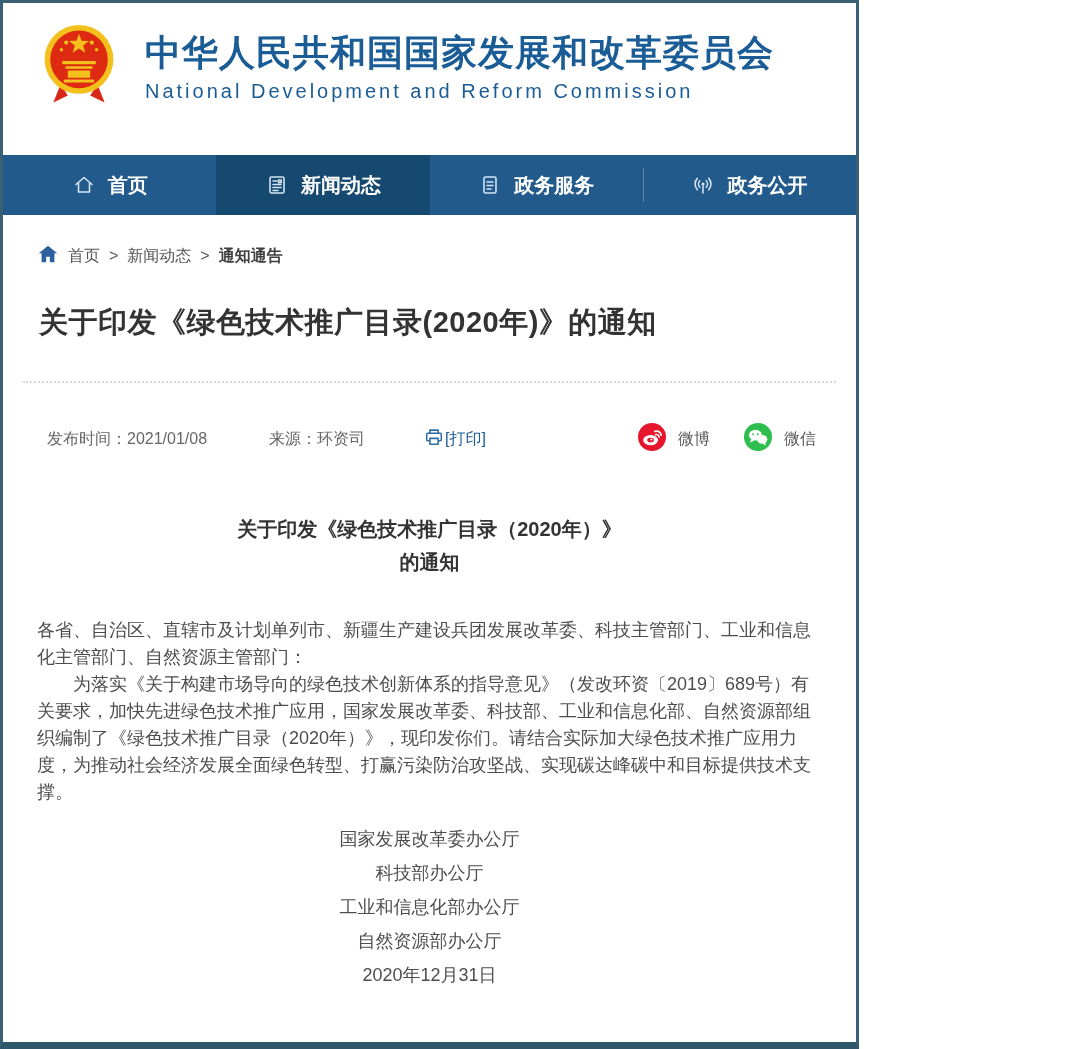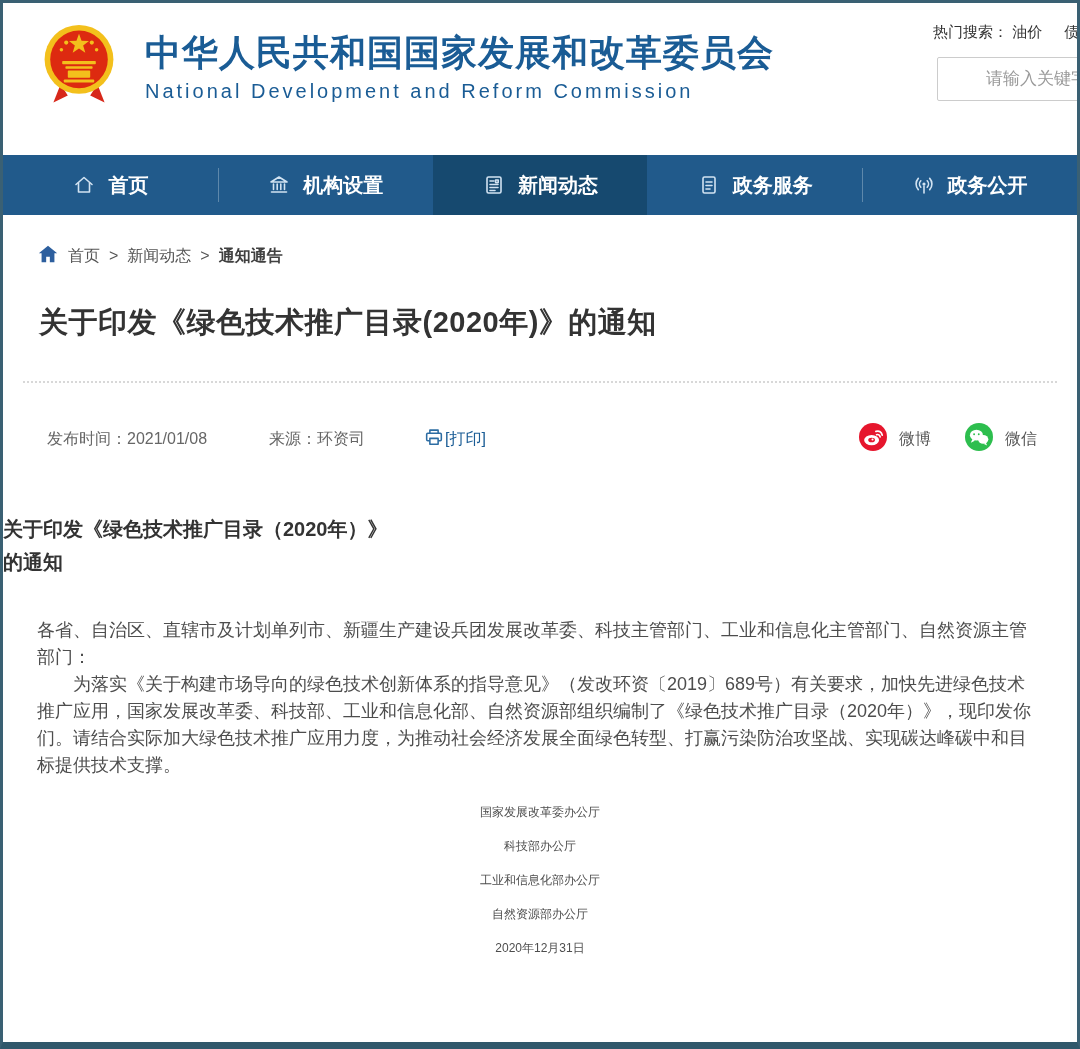--- a/index.html
+++ b/index.html
@@ -1,17 +1,17 @@
 <!DOCTYPE html>
 <html><head>
 <meta charset="utf-8">
 <style>
   html,body{margin:0;padding:0;background:#fff;}
   .page{
-    position:relative;width:1080px;height:1049px;box-sizing:border-box;
+    position:relative;width:859px;height:1049px;box-sizing:border-box;
     border:3px solid #3a6073;border-bottom:7px solid #30586b;
     background:#fff;overflow:hidden;
     font-family:"Liberation Sans","DejaVu Sans",sans-serif;
   }
   
   .header{position:relative;height:152px;background:#fff;}
   .brand{position:absolute;left:36px;top:20px;display:flex;align-items:center;}
   .emblem{flex:0 0 auto;margin-right:26px;}
   .brand-text .zh{font-size:36px;font-weight:bold;color:#1a5c95;letter-spacing:1px;line-height:1.2;}
   .brand-text .en{font-size:20px;color:#1a5c95;letter-spacing:3px;margin-top:5px;}
@@ -44,26 +44,26 @@
   
   .page-title{margin:34px 36px 0 36px;font-size:29px;font-weight:bold;color:#333;letter-spacing:0.5px;}
   .dotted-divider{margin:38px 20px 0 20px;border-top:2px dotted #d8d8d8;height:0;}
   .meta-row{display:flex;align-items:center;margin:40px 40px 0 44px;font-size:16px;color:#666;}
   .meta-source{margin-left:62px;}
   .print-btn{margin-left:58px;display:flex;align-items:center;cursor:pointer;text-decoration:none;}
   .print-label{color:#1a5c95;font-size:16px;}
   .share{margin-left:auto;display:flex;align-items:center;gap:34px;}
   .share-item{display:flex;align-items:center;gap:12px;cursor:pointer;}
   .share-item span{font-size:16px;color:#555;}
-  .doc-title{margin-top:58px;font-size:20px;font-weight:bold;color:#333;line-height:33px;}
+  .doc-title{margin-top:58px;text-align:center;font-size:20px;font-weight:bold;color:#333;line-height:33px;}
   .doc-number{margin-top:42px;text-align:center;font-size:18px;color:#555;}
   .body-text{margin:38px 34px 0 34px;font-size:18px;color:#4d4d4d;line-height:27px;}
   .body-text p{margin:0;}
   .body-text p.indent{text-indent:2em;}
-  .signature-block{margin-top:16px;text-align:center;font-size:12px;color:#4d4d4d;line-height:34px;}
+  .signature-block{margin-top:16px;text-align:center;font-size:18px;color:#4d4d4d;line-height:34px;}
 </style>
 </head>
 <body>
 
 <div class="page">
 
   <div class="header">
     <div class="brand">
       <span class="emblem">
         <svg viewBox="0 0 100 104" width="80" height="84">
@@ -101,30 +101,20 @@
 
   <div class="nav">
     <div class="nav-item">
       <span class="nav-icon">
         <svg viewBox="0 0 24 24" width="24" height="24" fill="none" stroke="#d2e3f2" stroke-width="1.6" stroke-linecap="round" stroke-linejoin="round">
           <path d="M4 11.5 L12 4.5 L20 11.5"></path>
             <path d="M6.5 9.7 V19 H17.5 V9.7"></path>
         </svg>
       </span>
       <span>首页</span>
-    </div>
-    <div class="nav-item">
-      <span class="nav-icon">
-        <svg viewBox="0 0 24 24" width="24" height="24" fill="none" stroke="#d2e3f2" stroke-width="1.6" stroke-linecap="round" stroke-linejoin="round">
-          <path d="M4 9 L12 4 L20 9 Z"></path>
-            <path d="M6.5 11 V16.5 M10.2 11 V16.5 M13.8 11 V16.5 M17.5 11 V16.5"></path>
-            <path d="M4.5 19 H19.5"></path>
-        </svg>
-      </span>
-      <span>机构设置</span>
     </div>
     <div class="nav-item active">
       <span class="nav-icon">
         <svg viewBox="0 0 24 24" width="24" height="24" fill="none" stroke="#d2e3f2" stroke-width="1.6" stroke-linecap="round" stroke-linejoin="round">
           <rect x="5" y="4" width="14" height="16" rx="1.5"></rect>
           <path d="M8 8 H12 M8 11.5 H16 M8 14.5 H16 M8 17.5 H13"></path>
           <rect x="13.6" y="7" width="2.6" height="2.6"></rect>
         </svg>
       </span>
       <span>新闻动态</span>

